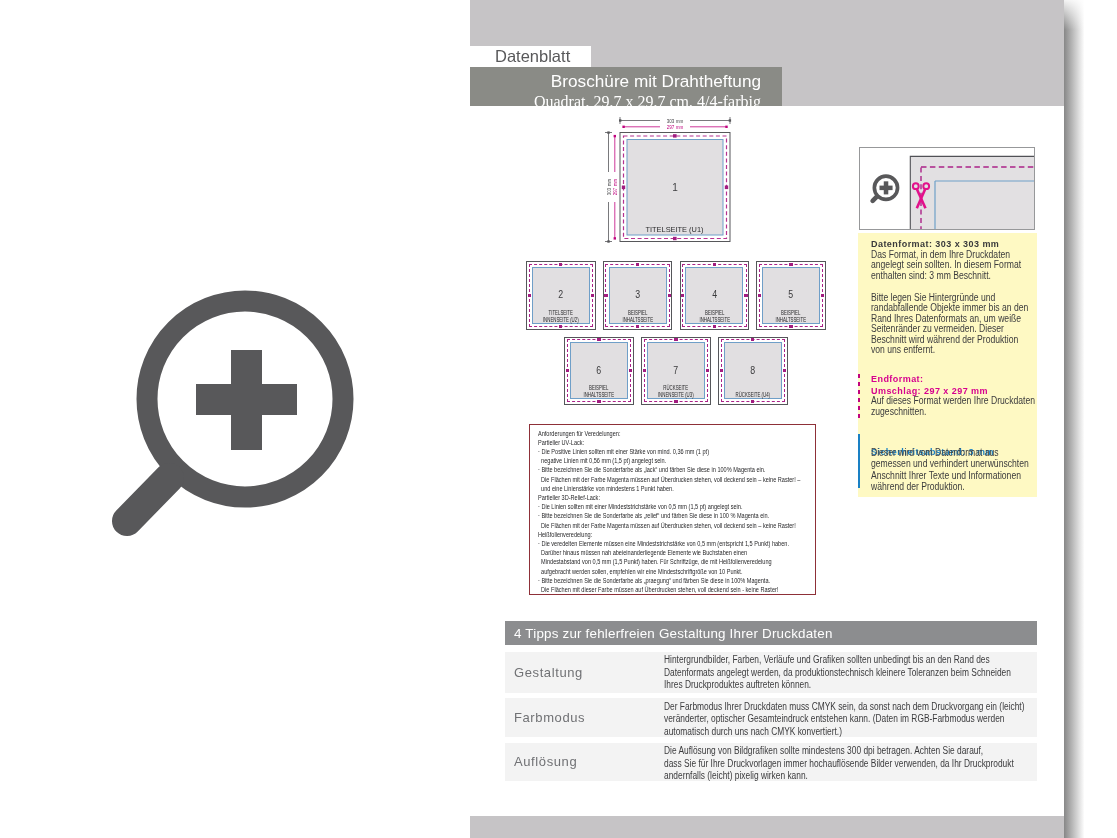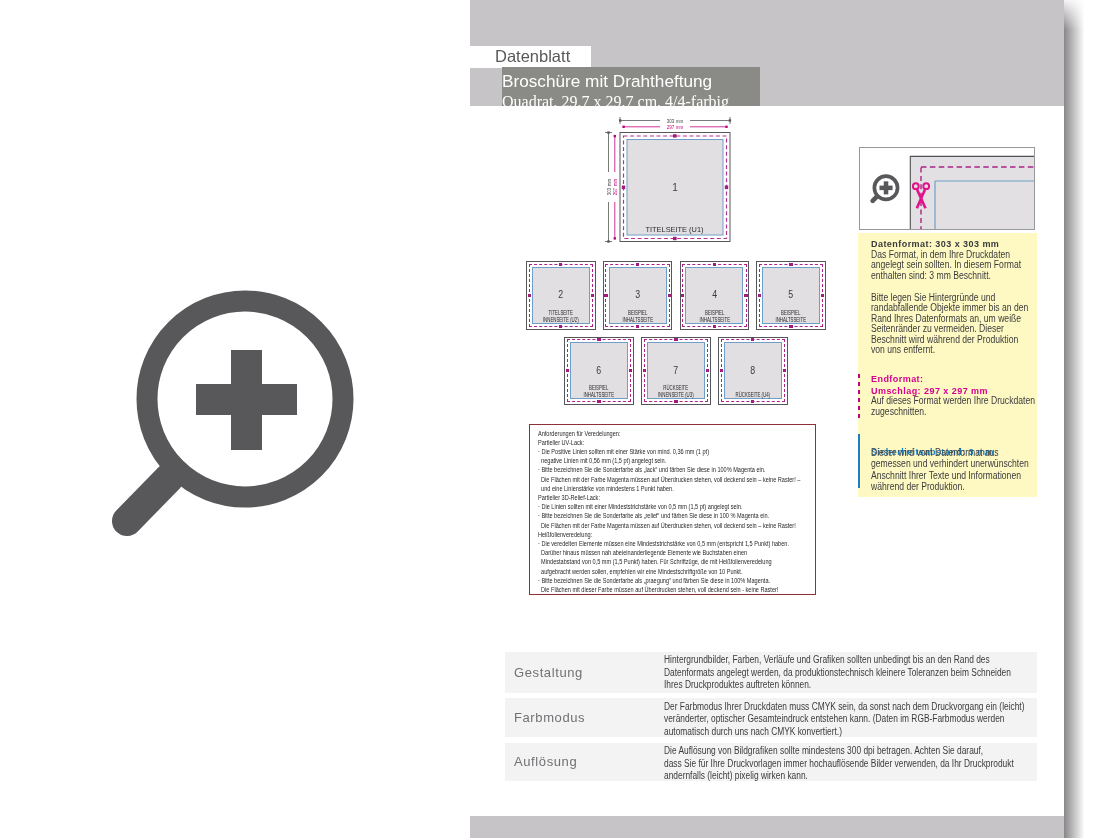--- a/index.html
+++ b/index.html
@@ -36,21 +36,21 @@
     <rect x="123" y="64" width="31" height="100"></rect>
   </g>
 </svg>
 
 <div id="sheet">
 
   <div class="abs" style="left:0;top:0;width:594px;height:105.5px;background:#c6c4c6;"></div>
 
   <div class="abs" style="left:0;top:46px;width:121px;height:21.5px;background:#ffffff;font-size:16.5px;color:#58585a;line-height:21px;padding-left:25px;box-sizing:border-box;">Datenblatt</div>
 
-  <div class="abs" style="left:0;top:67px;width:258px;height:38.5px;background:#8a8b86;color:#fff;box-sizing:border-box;padding-right:21px;margin-left:32px;">
+  <div class="abs" style="left:0;top:67px;width:312px;height:38.5px;background:#8a8b86;color:#fff;text-align:right;box-sizing:border-box;padding-right:21px;">
     <div style="font-size:17.2px;margin-top:3.5px;">Broschüre mit Drahtheftung</div>
     <div style="font-size:16px;margin-top:1.5px;font-family:Liberation Serif, serif;">Quadrat, 29,7 x 29,7 cm, 4/4-farbig</div>
   </div>
 
   <svg class="abs" style="left:128px;top:110px;" width="136" height="138" viewBox="598 110 136 138">
 
     <rect x="620" y="132.5" width="110" height="109" fill="#ffffff" stroke="#57575a" stroke-width="1"></rect>
 
     <rect x="627" y="139.5" width="96" height="95.5" fill="#e1dfe1" stroke="#6f9fc8" stroke-width="1"></rect>
 
@@ -243,20 +243,21 @@
       <div class="ph" style="top:6.7px;">Datenformat: 303 x 303 mm</div>
       <div class="pb" style="top:17px;">Das Format, in dem Ihre Druckdaten<br>angelegt sein sollten. In diesem Format<br>enthalten sind: 3 mm Beschnitt.</div>
       <div class="pb" style="top:60px;">Bitte legen Sie Hintergründe und<br>randabfallende Objekte immer bis an den<br>Rand Ihres Datenformats an, um weiße<br>Seitenränder zu vermeiden. Dieser<br>Beschnitt wird während der Produktion<br>von uns entfernt.</div>
       <div class="ph" style="top:140px;color:#d6008f;line-height:12.5px;">Endformat:<br>Umschlag: 297 x 297 mm</div>
       <div class="pb" style="top:163.5px;">Auf dieses Format werden Ihre Druckdaten<br>zugeschnitten.</div>
       <div class="ph" style="top:202px;color:#1a80c4;margin-top:12px;">Sicherheitsabstand: 3 mm</div>
       <div class="pb" style="top:214.5px;line-height:11.3px;">Dieser wird vom Datenformat aus<br>gemessen und verhindert unerwünschten<br>Anschnitt Ihrer Texte und Informationen<br>während der Produktion.</div>
     </div>
   </div>
 
+  <div class="abs" style="left:35px;top:620.5px;width:532px;height:24.5px;background:#8c8d8f;color:#fff;font-size:13.4px;line-height:25px;padding-left:9px;box-sizing:border-box;letter-spacing:0.2px;">4 Tipps zur fehlerfreien Gestaltung Ihrer Druckdaten</div>
 
   <div class="row" style="top:651.5px;height:41.5px;">
     <div class="rl">Gestaltung</div>
     <div class="rt">Hintergrundbilder, Farben, Verläufe und Grafiken sollten unbedingt bis an den Rand des<br>Datenformats angelegt werden, da produktionstechnisch kleinere Toleranzen beim Schneiden<br>Ihres Druckproduktes auftreten können.</div>
   </div>
 
   <div class="row" style="top:698px;height:39px;">
     <div class="rl">Farbmodus</div>
     <div class="rt">Der Farbmodus Ihrer Druckdaten muss CMYK sein, da sonst nach dem Druckvorgang ein (leicht)<br>veränderter, optischer Gesamteindruck entstehen kann. (Daten im RGB-Farbmodus werden<br>automatisch durch uns nach CMYK konvertiert.)</div>
   </div>

